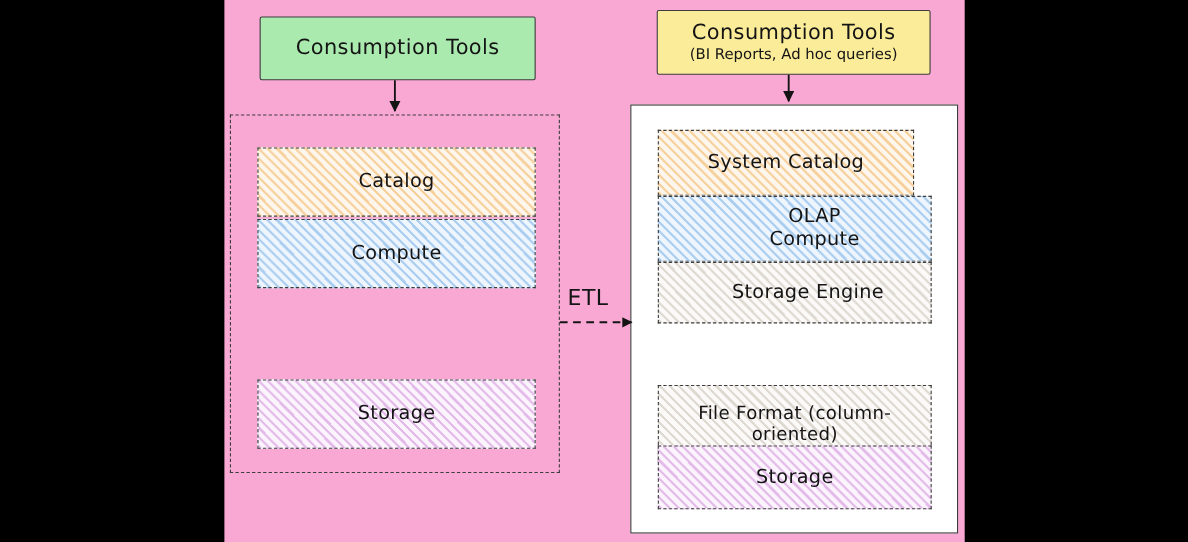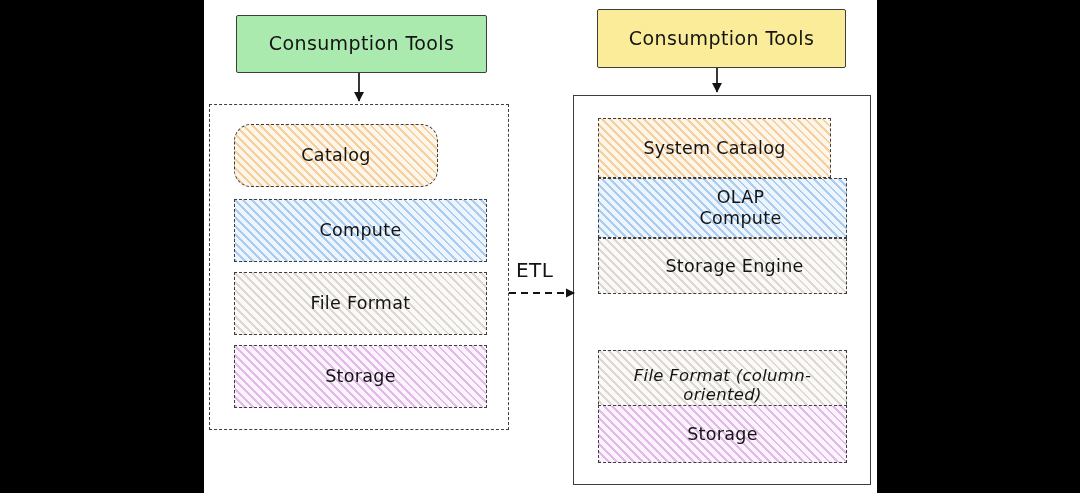--- a/index.html
+++ b/index.html
@@ -14,21 +14,21 @@
     overflow: hidden;
     font-family: "DejaVu Sans", sans-serif;
   }
 
   #canvas {
     position: absolute;
     left: 204px;
     top: 0;
     width: 673px;
     height: 493px;
-    background: #ffffff;
+    background: #f9a8d4;
   }
 
   
   .hdr-box {
     position: absolute;
     box-sizing: border-box;
     border: 1.6px solid #3d3d3d;
     border-radius: 2px;
     display: flex;
     flex-direction: column;
@@ -105,50 +105,48 @@
 <body>
 
 <div id="canvas">
 
   <div class="hdr-box" id="left-header" style="left:32px; top:15px; width:251px; height:58px; background:#abeaaf;">
     <div class="hdr-title">Consumption Tools</div>
   </div>
 
   <div class="dashed-container" id="left-container" style="left:5px; top:104px; width:300px; height:326px;"></div>
 
-  <div class="layer fill-orange" style="left:30px; top:124px; width:204px; height:63px;border-radius:17px;">
+  <div class="layer fill-orange" style="left:30px; top:134px; width:253px; height:63px;">
     <span>Catalog</span>
   </div>
   <div class="layer fill-blue" style="left:30px; top:199px; width:253px; height:63px;">
     <span>Compute</span>
-  </div>
-  <div class="layer fill-grey" style="left:30px; top:272px; width:253px; height:63px;">
-    <span>File Format</span>
   </div>
   <div class="layer fill-purple" style="left:30px; top:345px; width:253px; height:63px;">
     <span>Storage</span>
   </div>
 
   <div class="hdr-box" id="right-header" style="left:393px; top:9px; width:249px; height:59px; background:#fbec9a;">
     <div class="hdr-title">Consumption Tools</div>
+    <div class="hdr-sub">(BI Reports, Ad hoc queries)</div>
   </div>
 
   <div class="solid-container" id="right-container" style="left:369px; top:95px; width:298px; height:390px;"></div>
 
   <div class="layer fill-orange" style="left:394px; top:118px; width:233px; height:60px;">
     <span>System Catalog</span>
   </div>
   <div class="layer fill-blue" style="left:394px; top:178px; width:249px; height:60px;padding-left:36px;">
     <span>OLAP
 Compute</span>
   </div>
   <div class="layer fill-grey" style="left:394px; top:238px; width:249px; height:56px;padding-left:24px;">
     <span>Storage Engine</span>
   </div>
-  <div class="layer fill-grey" style="left:394px; top:350px; width:249px; height:70px; font-size:16.5px;font-style:italic;">
+  <div class="layer fill-grey" style="left:394px; top:350px; width:249px; height:70px; font-size:16.5px;">
     <span>File Format (column-oriented)</span>
   </div>
   <div class="layer fill-purple" style="left:394px; top:405px; width:249px; height:58px;">
     <span>Storage</span>
   </div>
 
   <div class="etl-label" style="left:312px; top:258px;">ETL</div>
 
   <svg class="overlay" viewBox="0 0 673 493" xmlns="http://www.w3.org/2000/svg">
     <defs>

